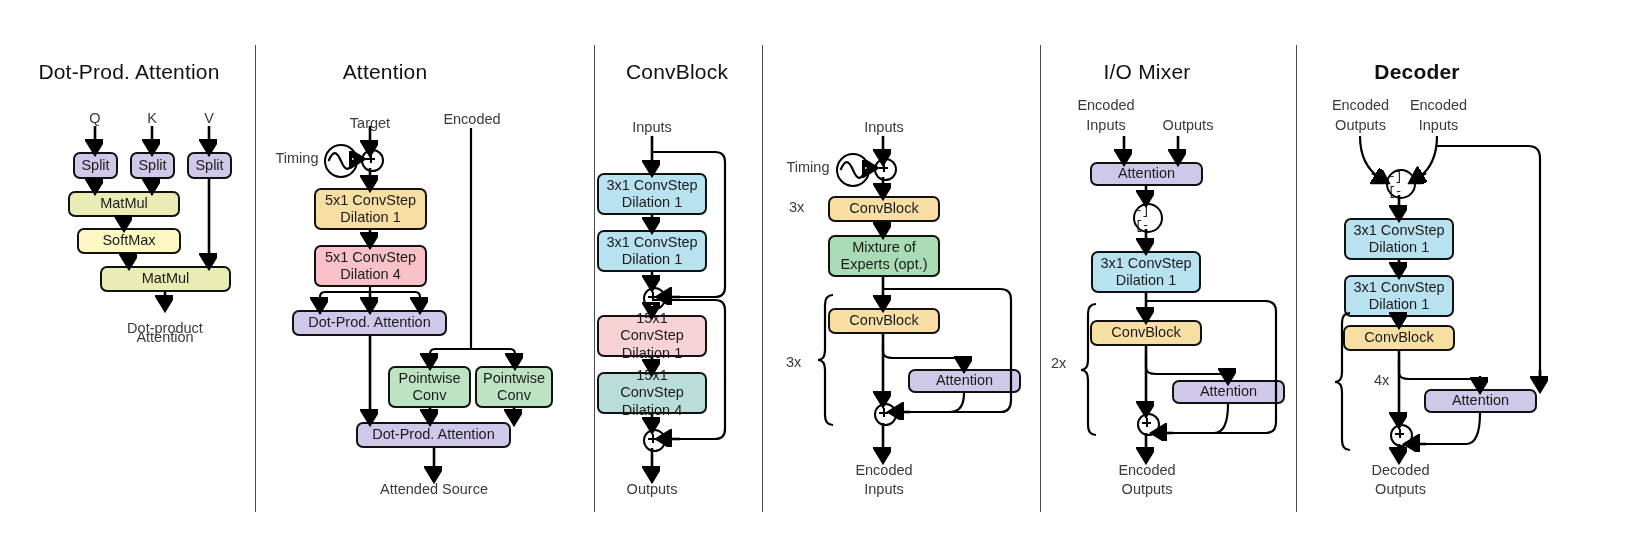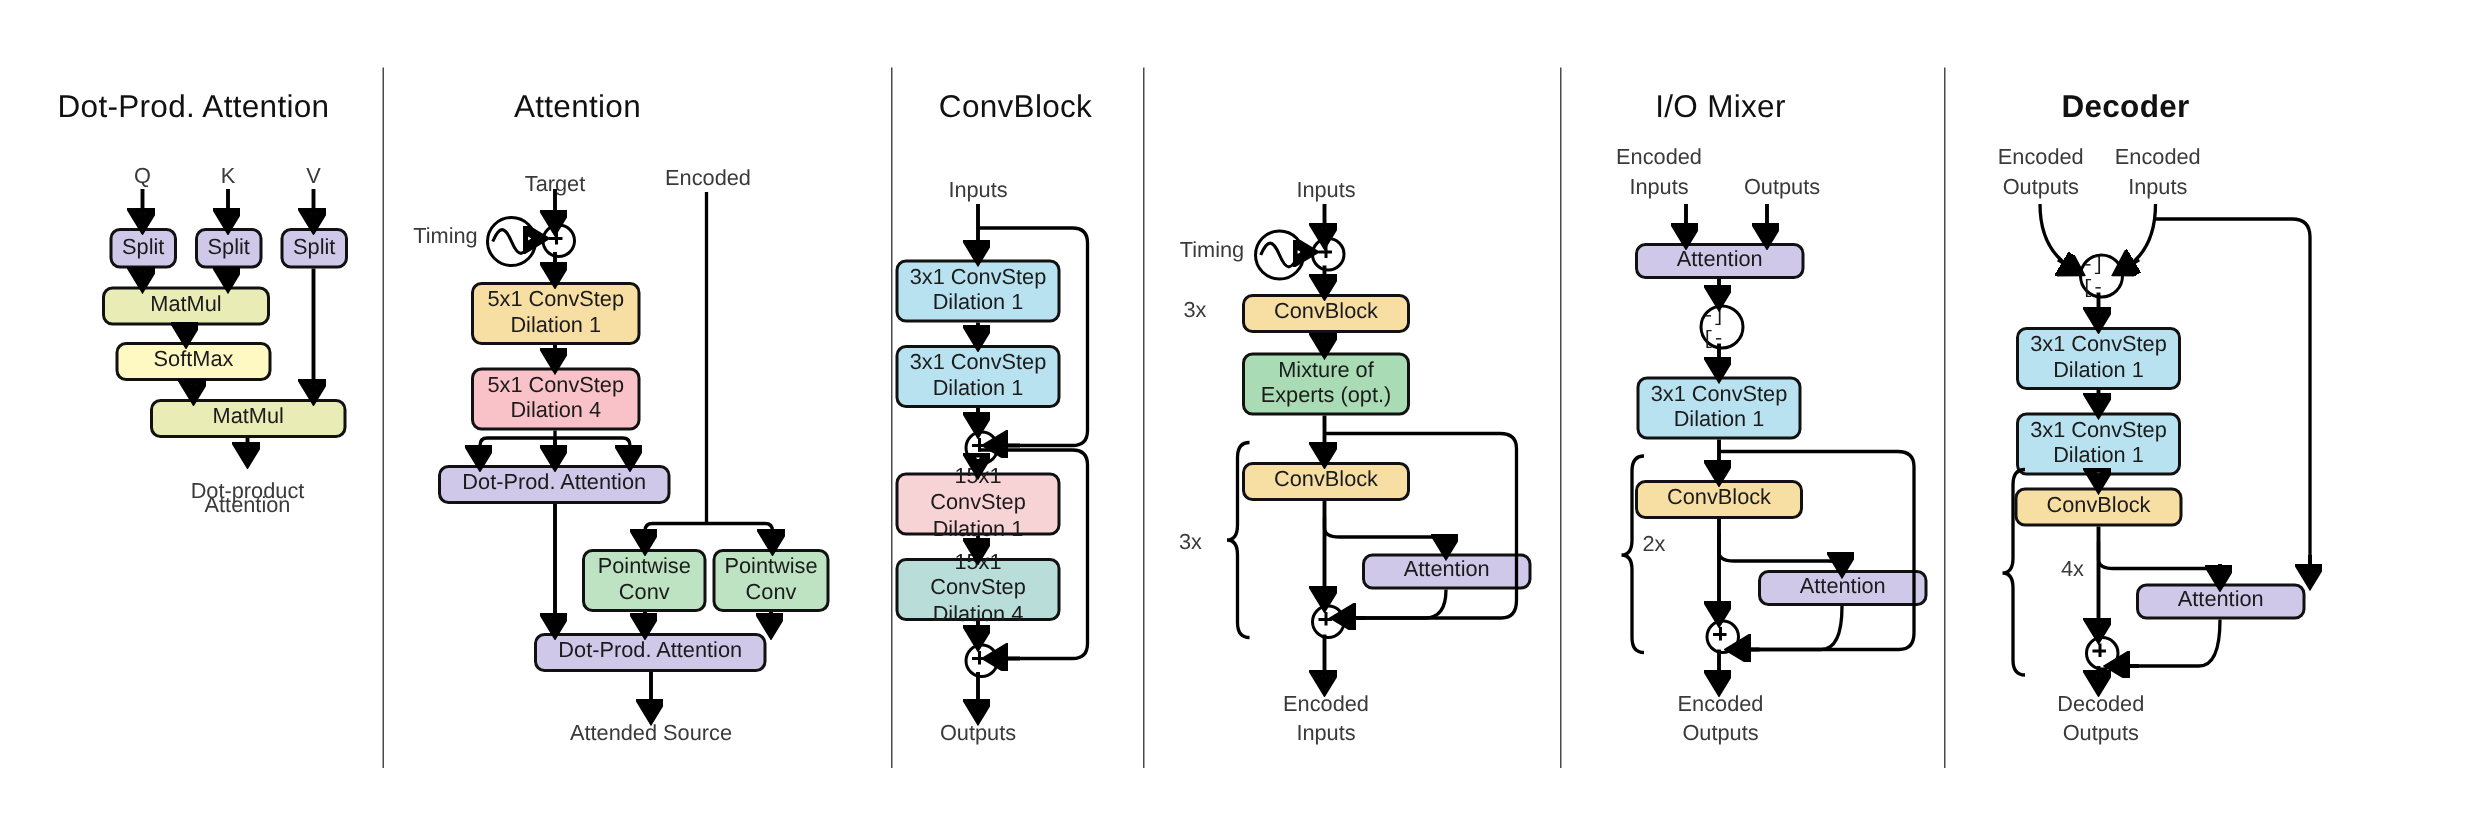--- a/index.html
+++ b/index.html
@@ -142,21 +142,21 @@
   <div class="lbl" style="left:1065px;top:117px;width:82px;">Inputs</div>
   <div class="lbl" style="left:1152px;top:117px;width:72px;">Outputs</div>
 
   <div class="box" style="left:1090px;top:162px;width:113px;height:24px;background:#cfc8e8;">Attention</div>
   <div class="concat" style="left:1133px;top:203px;">-][-</div>
 
   <div class="box two" style="left:1091px;top:251px;width:110px;height:42px;background:#b9e2f0;flex-direction:column;">
     <span>3x1 ConvStep</span>
     <span>Dilation 1</span>
   </div>
-  <div class="rep" style="left:1051px;top:355px;margin-left:44px;">2x</div>
+  <div class="rep" style="left:1051px;top:355px;">2x</div>
   <div class="box" style="left:1090px;top:320px;width:112px;height:26px;background:#f7dfa4;">ConvBlock</div>
   <div class="box" style="left:1172px;top:380px;width:113px;height:24px;background:#cfc8e8;">Attention</div>
   <div class="plus" style="left:1137px;top:413px;"></div>
 
   <div class="lbl" style="left:1106px;top:462px;width:82px;">Encoded</div>
   <div class="lbl" style="left:1106px;top:481px;width:82px;">Outputs</div>
 
   <div class="ptitle" style="left:1332px;top:60px;width:170px;font-weight:bold;">Decoder</div>
   <div class="lbl" style="left:1318px;top:97px;width:85px;">Encoded</div>
   <div class="lbl" style="left:1318px;top:117px;width:85px;">Outputs</div>

